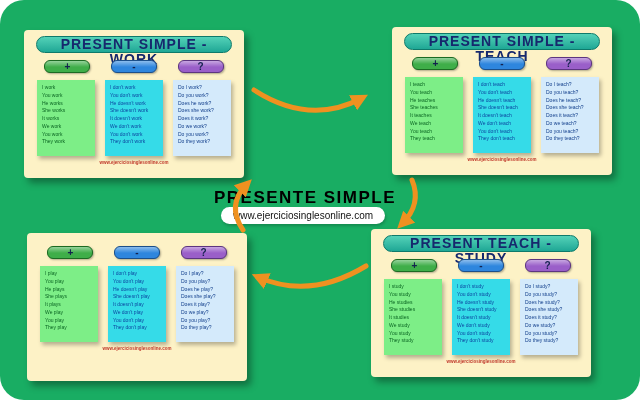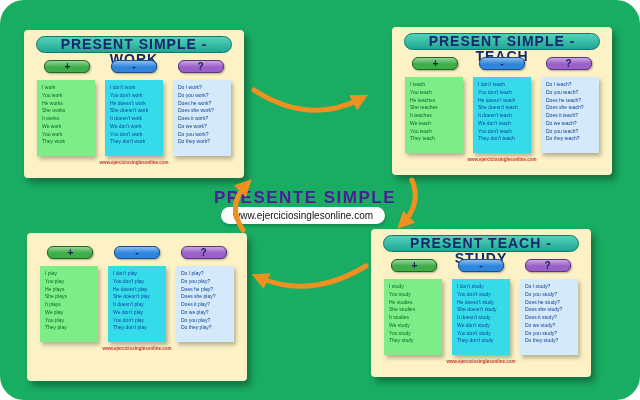--- a/index.html
+++ b/index.html
@@ -36,21 +36,21 @@
   }
   .note.green{background:#7dee87;color:#0b6623;}
   .note.cyan{background:#35dbe8;color:#0d47a1;}
   .note.blue{background:#d4eafb;color:#123f8c;}
   .card-footer{
     margin-top:4px;text-align:center;font-size:4.5px;color:#c0392b;font-weight:bold;
   }
   
   .center-title{
     position:absolute;left:305px;top:188px;transform:translateX(-50%);
-    font-size:17px;font-weight:bold;color:#4c1d95;letter-spacing:1.5px;white-space:nowrap;
+    font-size:17px;font-weight:bold;color:#000000;letter-spacing:1.5px;white-space:nowrap;
   }
   .center-url{
     position:absolute;left:303px;top:207px;transform:translateX(-50%);
     background:#ffffff;border-radius:11px;padding:3px 12px;
     font-size:10px;color:#111;white-space:nowrap;box-shadow:1px 2px 3px rgba(0,0,0,.2);
   }
   
   svg.arrows{position:absolute;left:0;top:0;pointer-events:none;}
   .arrow{stroke:#ef9120;stroke-width:5;fill:none;stroke-linecap:round;}
 </style>

